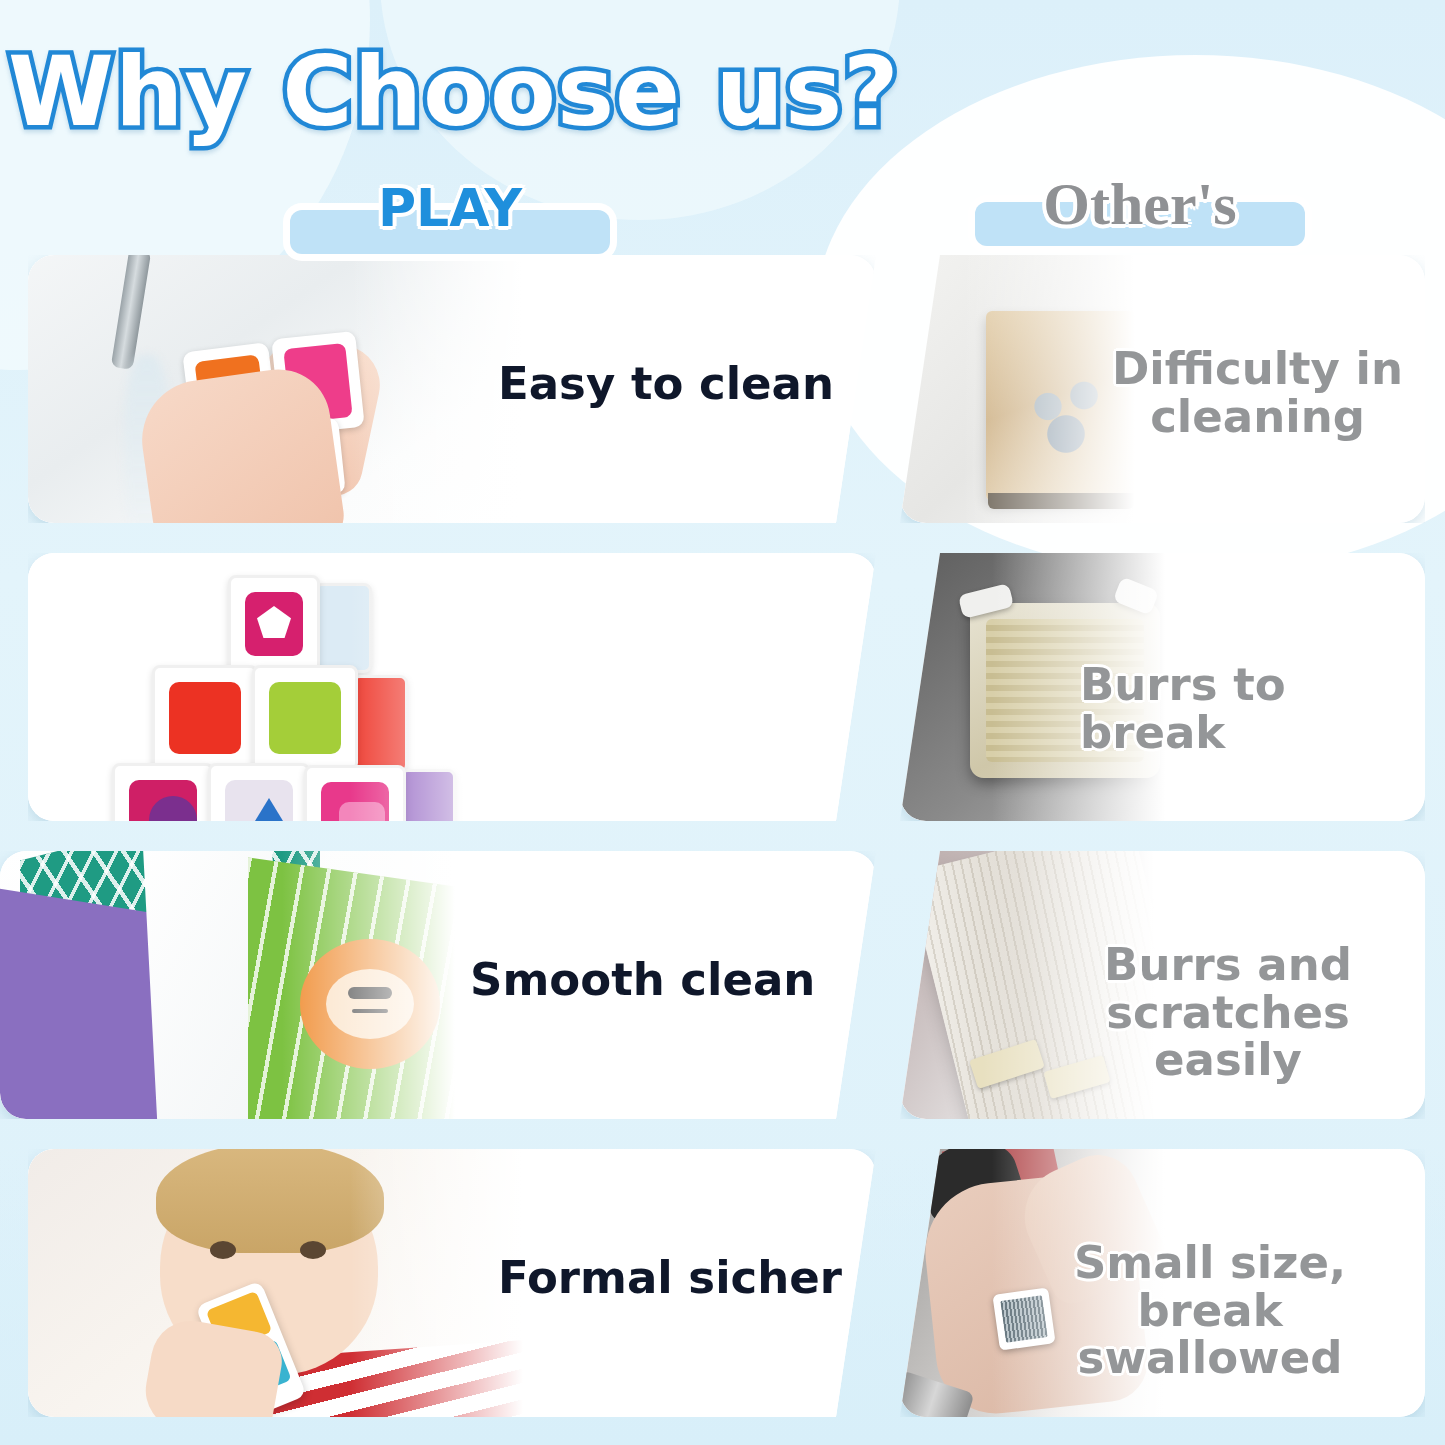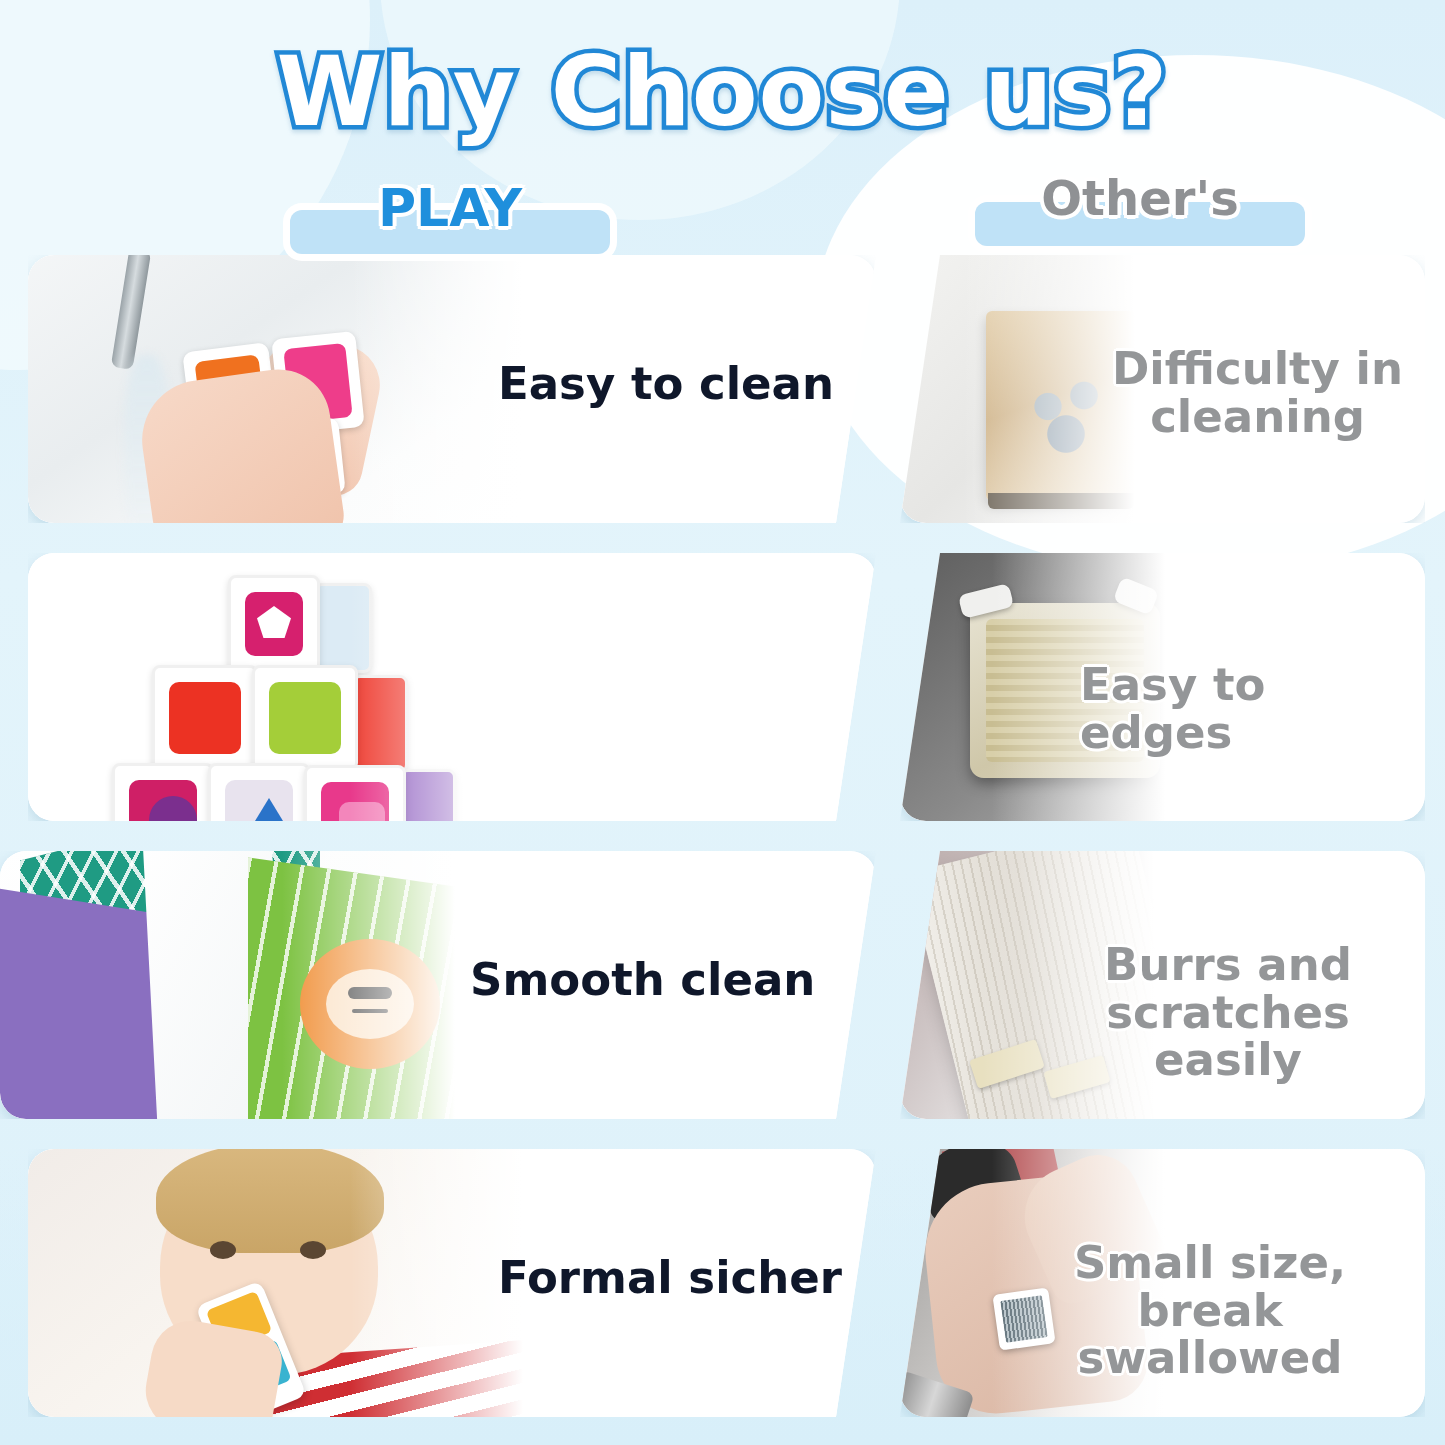--- a/index.html
+++ b/index.html
@@ -27,27 +27,28 @@
     width:520px;height:480px;left:380px;top:-260px;
     background:#eef9fd;opacity:.8;
   }
   .bottom-wash{
     position:absolute;left:0;right:0;bottom:0;height:300px;
     background:linear-gradient(180deg,rgba(221,241,250,0) 0%, #d8eff9 100%);
   }
 
   
   .title{
-    position:absolute;left:0;right:0;top:36px;text-align:center;
+    position:absolute;left:0;right:0;top:36px;text-align:left;
     font-size:96px;font-weight:bold;letter-spacing:1px;
     color:#ffffff;
     -webkit-text-stroke:9px #2188d6;
     paint-order:stroke fill;
     font-family:"DejaVu Sans","Liberation Sans",sans-serif;
     z-index:6;
+    padding-left:8px;
   }
   .title-inner{
     display:inline-block;
     filter:drop-shadow(0 3px 2px rgba(120,170,200,.35));
   }
 
   
   .col-head{position:absolute;z-index:7;}
   .col-head .pill{
     position:absolute;left:0;top:34px;
@@ -58,23 +59,23 @@
   .col-head .label{
     position:relative;width:100%;text-align:center;
     font-size:52px;font-weight:bold;line-height:1;
     padding-top:6px;
   }
   .head-play{left:290px;top:176px;width:320px;}
   .head-play .label{color:#1f8fdc;text-shadow:
       -3px -3px 0 #fff, 3px -3px 0 #fff, -3px 3px 0 #fff, 3px 3px 0 #fff,
       0 -4px 0 #fff, 0 4px 0 #fff, -4px 0 0 #fff, 4px 0 0 #fff;}
   .head-other{left:975px;top:168px;width:330px;}
-  .head-other .label{color:#8f9194;font-size:48px;text-shadow:
+  .head-other .label{color:#8f9194;font-size:60px;text-shadow:
       -3px -3px 0 #fff, 3px -3px 0 #fff, -3px 3px 0 #fff, 3px 3px 0 #fff,
-      0 -4px 0 #fff, 0 4px 0 #fff, -4px 0 0 #fff, 4px 0 0 #fff;}
+      0 -4px 0 #fff, 0 4px 0 #fff, -4px 0 0 #fff, 4px 0 0 #fff; font-family: Liberation Serif, serif;}
 
   
   .row{position:absolute;left:0;right:0;height:268px;z-index:4;}
   .card{
     position:absolute;top:0;height:268px;
     background:#ffffff;
     box-shadow:0 6px 14px rgba(120,170,195,.30);
     overflow:hidden;
   }
   .card-left{
@@ -352,21 +353,21 @@
     </div>
     <div class="card card-right">
       <div class="card-shell">
         <div class="photo photo-right" style="width:330px">
           <div class="ph carpet"></div>
           <div class="foam"></div>
           <div class="chip chip1"></div>
             <div class="chip chip2"></div>
           <div class="fade-r"></div>
         </div>
-        <div class="caption cap-gray" style="left:180px;top:108px">Easy to edges</div>
+        <div class="caption cap-gray" style="left:180px;top:108px">Burrs to break</div>
       </div>
     </div>
   </div>
 
   <div class="row" style="top:851px">
     <div class="card card-left" style="left:0;width:876px">
       <div class="card-shell">
         <div class="photo photo-left" style="width:520px">
           <div class="ph toycube"></div>
           <div class="face-teal"></div>

